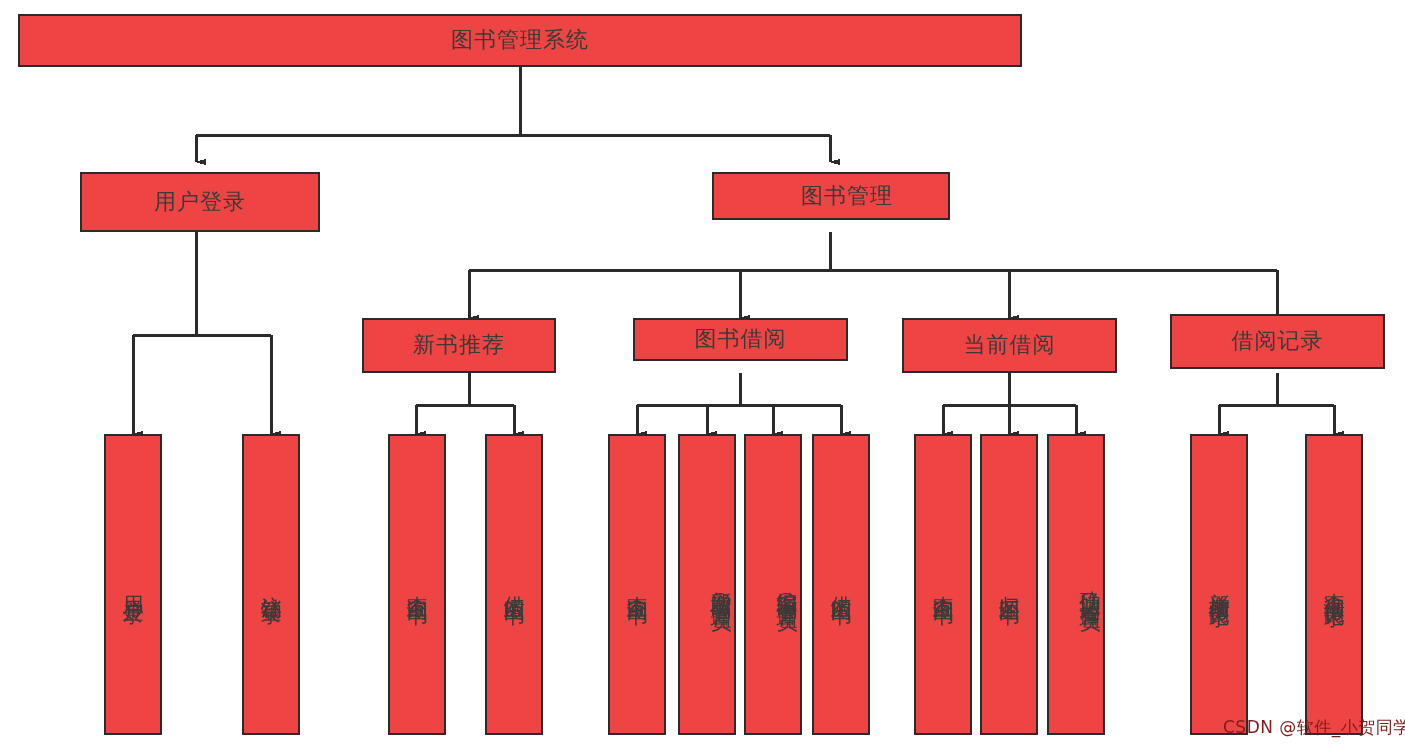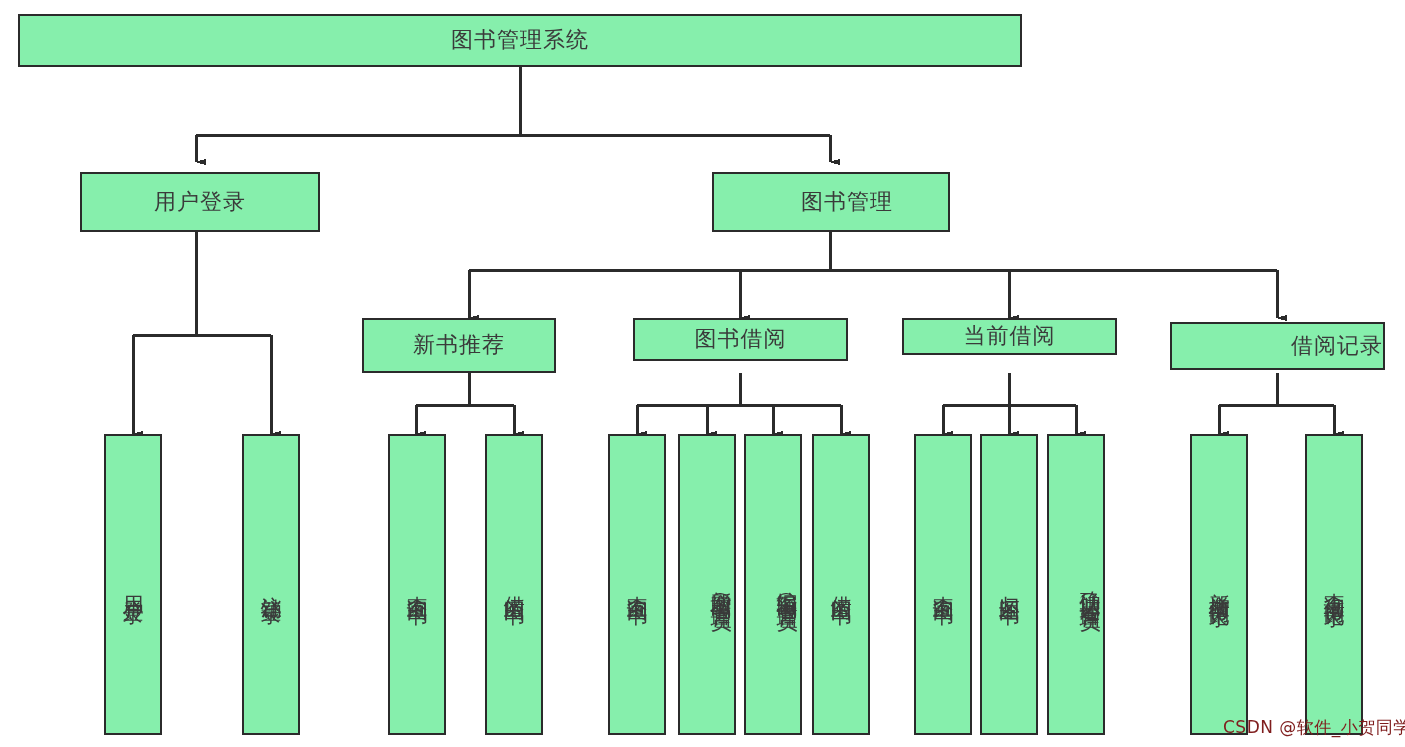--- a/index.html
+++ b/index.html
@@ -18,21 +18,21 @@
     position: absolute;
     left: 0;
     top: 0;
     width: 1405px;
     height: 747px;
   }
   .node-box {
     position: absolute;
     box-sizing: border-box;
     border: 2.5px solid #2b2b2b;
-    background: #86efac;
+    background: #ef4444;
     display: flex;
     align-items: center;
     justify-content: center;
     color: #3a3a3a;
     overflow: hidden;
   }
   .node-h {
     font-size: 22px;
     letter-spacing: 1px;
     line-height: 1.2;
@@ -117,34 +117,34 @@
   </g>
 </svg>
 
 <div class="node-box node-h" style="left:18px; top:14px; width:1004px; height:53px;">
   <span>图书管理系统</span>
 </div>
 
 <div class="node-box node-h" style="left:80px; top:172px; width:240px; height:60px;">
   <span>用户登录</span>
 </div>
-<div class="node-box node-h" style="left:712px; top:172px; width:238px; height:60px;padding-left:32px;">
+<div class="node-box node-h" style="left:712px; top:172px; width:238px; height:48px;padding-left:32px;">
   <span>图书管理</span>
 </div>
 
 <div class="node-box node-h" style="left:362px; top:318px; width:194px; height:55px;">
   <span>新书推荐</span>
 </div>
 <div class="node-box node-h" style="left:633px; top:318px; width:215px; height:43px;">
   <span>图书借阅</span>
 </div>
-<div class="node-box node-h" style="left:902px; top:318px; width:215px; height:37px;">
+<div class="node-box node-h" style="left:902px; top:318px; width:215px; height:55px;">
   <span>当前借阅</span>
 </div>
-<div class="node-box node-h" style="left:1170px; top:322px; width:215px; height:48px;justify-content:flex-end;">
+<div class="node-box node-h" style="left:1170px; top:314px; width:215px; height:55px;">
   <span>借阅记录</span>
 </div>
 
 <div class="node-box node-v mid" style="left:104px; top:434px; width:58px; height:301px;">
   <span>用户登录</span>
 </div>
 <div class="node-box node-v mid" style="left:242px; top:434px; width:58px; height:301px;">
   <span>注销登录</span>
 </div>
 

